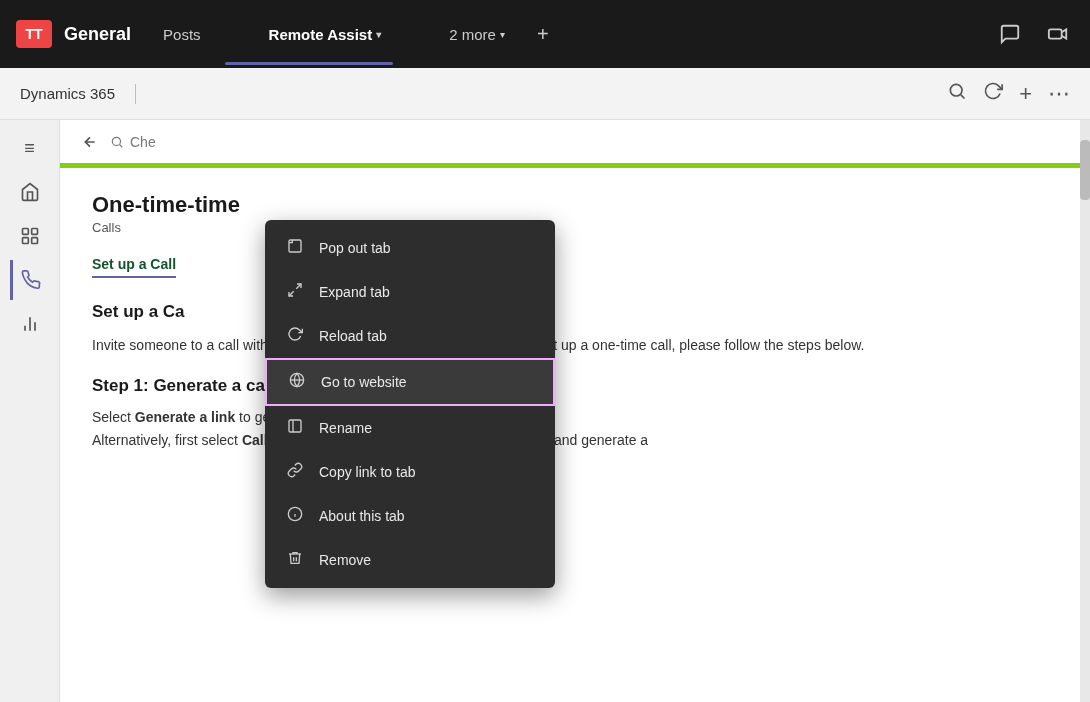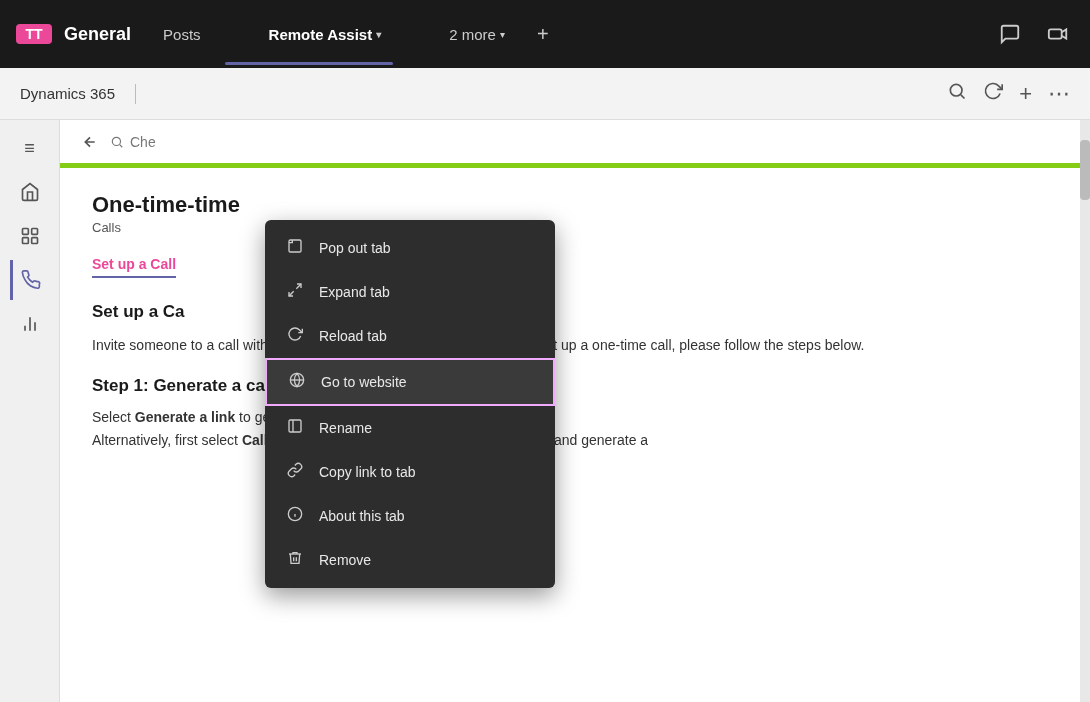--- a/index.html
+++ b/index.html
@@ -16,22 +16,22 @@
       background: #1a1a1a;
       height: 68px;
       display: flex;
       align-items: center;
       padding: 0 16px;
       gap: 12px;
       position: relative;
     }
     .avatar {
       width: 36px;
-      height: 20px;
-      background: #ec4899;
+      height: 28px;
+      background: #ef4444;
       border-radius: 4px;
       display: flex;
       align-items: center;
       justify-content: center;
       color: white;
       font-weight: 700;
       font-size: 14px;
       flex-shrink: 0;
       text-align: center;
     }
@@ -211,21 +211,21 @@
       margin-bottom: 2px;
     }
     .page-subtitle {
       font-size: 13px;
       color: #555;
       margin-bottom: 20px;
     }
     .section-tab {
       font-size: 14px;
       font-weight: 600;
-      color: #ec4899;
+      color: #14532d;
       border-bottom: 2px solid #6264a7;
       display: inline-block;
       padding-bottom: 4px;
       margin-bottom: 24px;
     }
     .section-title {
       font-size: 17px;
       font-weight: 600;
       color: #1a1a1a;
       margin-bottom: 12px;

